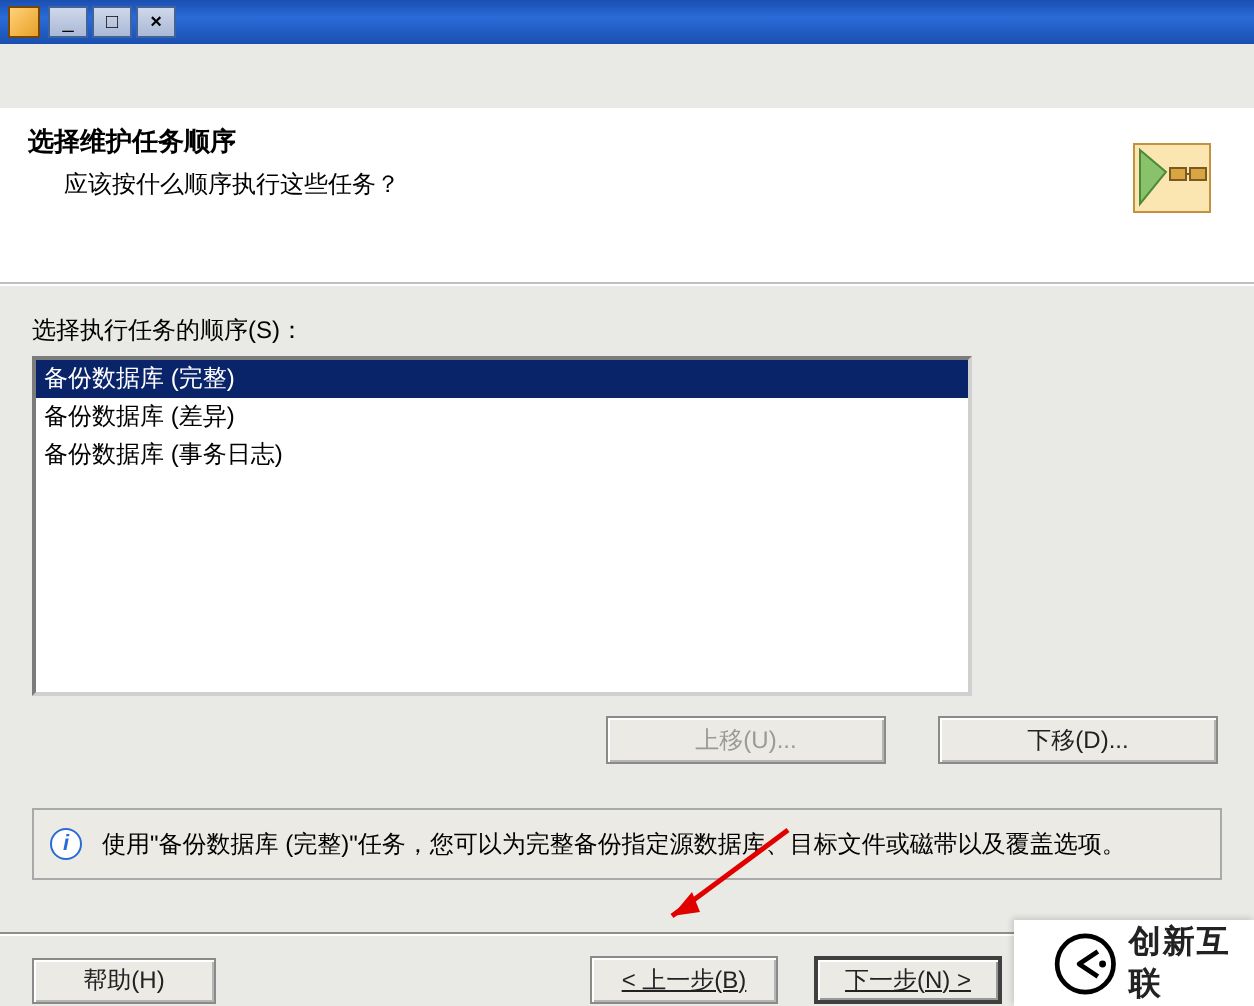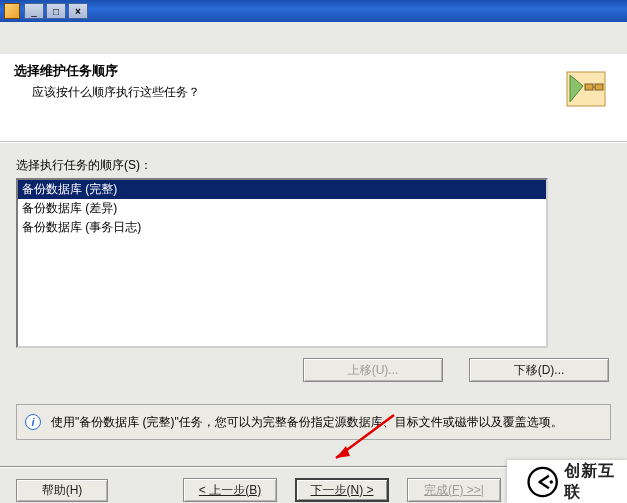--- a/index.html
+++ b/index.html
@@ -70,21 +70,21 @@
 
   .body-area {
     padding: 10px 16px 0 16px;
     border-top: 1px solid #fff;
   }
   .label-row {
     font-size: 12px;
     margin: 4px 0 4px 0;
   }
   .listbox {
-    width: 532px;
+    width: 470px;
     height: 170px;
     background: #fff;
     border: 2px inset #d0d0d0;
     overflow: auto;
     font-size: 12px;
   }
   .listbox .litem {
     padding: 1px 4px;
     white-space: nowrap;
   }
@@ -241,21 +241,20 @@
   <div class="hint-text">使用"备份数据库 (完整)"任务，您可以为完整备份指定源数据库、目标文件或磁带以及覆盖选项。</div>
 </div>
 
 <div class="sep"></div>
 
 <div class="footer">
   <div class="btn small">帮助(H)</div>
   <div class="spacer"></div>
   <div class="btn wide">&lt; 上一步(B)</div>
   <div class="btn wide primary">下一步(N) &gt;</div>
-  <div class="btn wide disabled">完成(F) &gt;&gt;|</div>
   <div class="btn small">取消</div>
 </div>
 
 <svg class="arrow" viewBox="0 0 80 60">
   <line x1="74" y1="5" x2="16" y2="48" stroke="#e10000" stroke-width="2.5"></line>
   <polygon points="16,48 26,36 30,46" fill="#e10000"></polygon>
 </svg>
 
 <div class="watermark">
   <svg viewBox="0 0 40 40">

